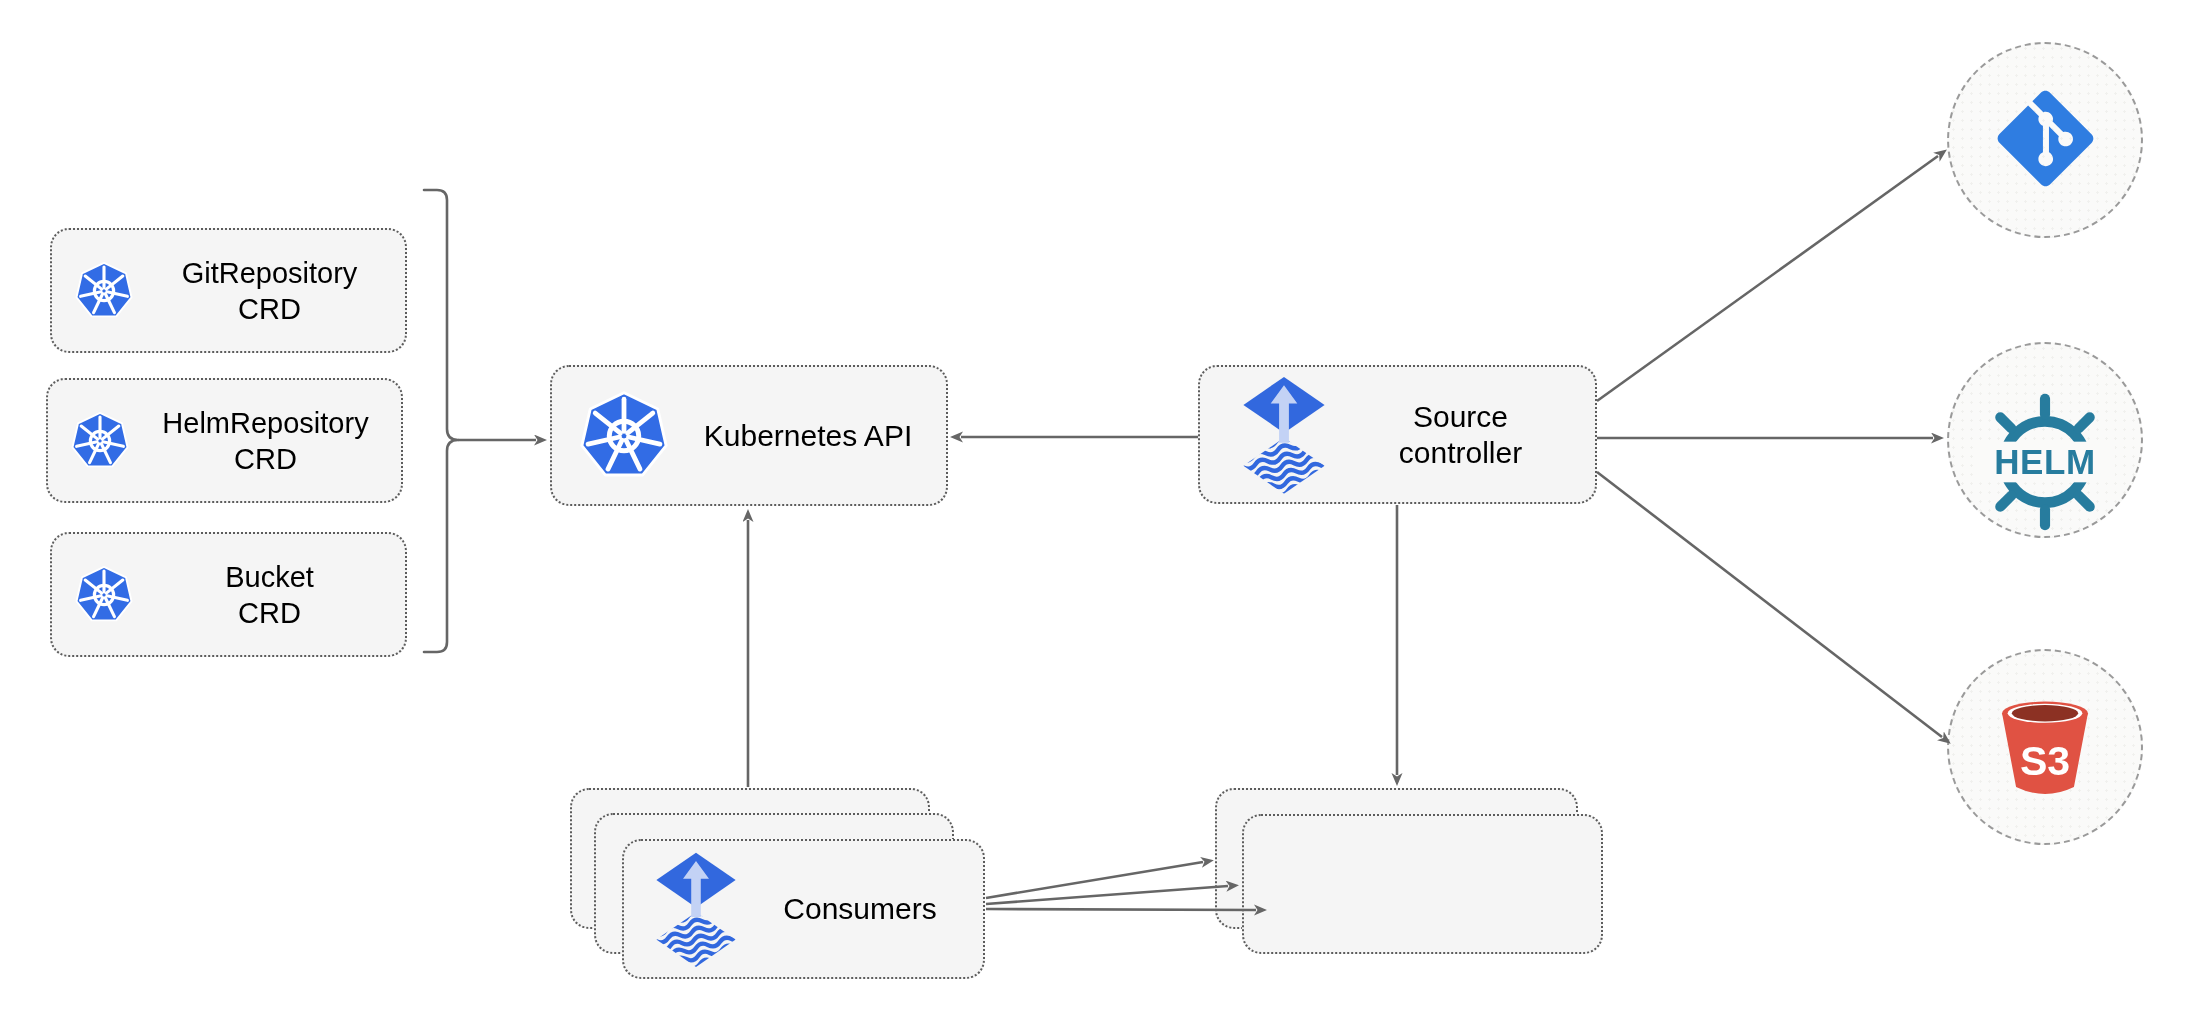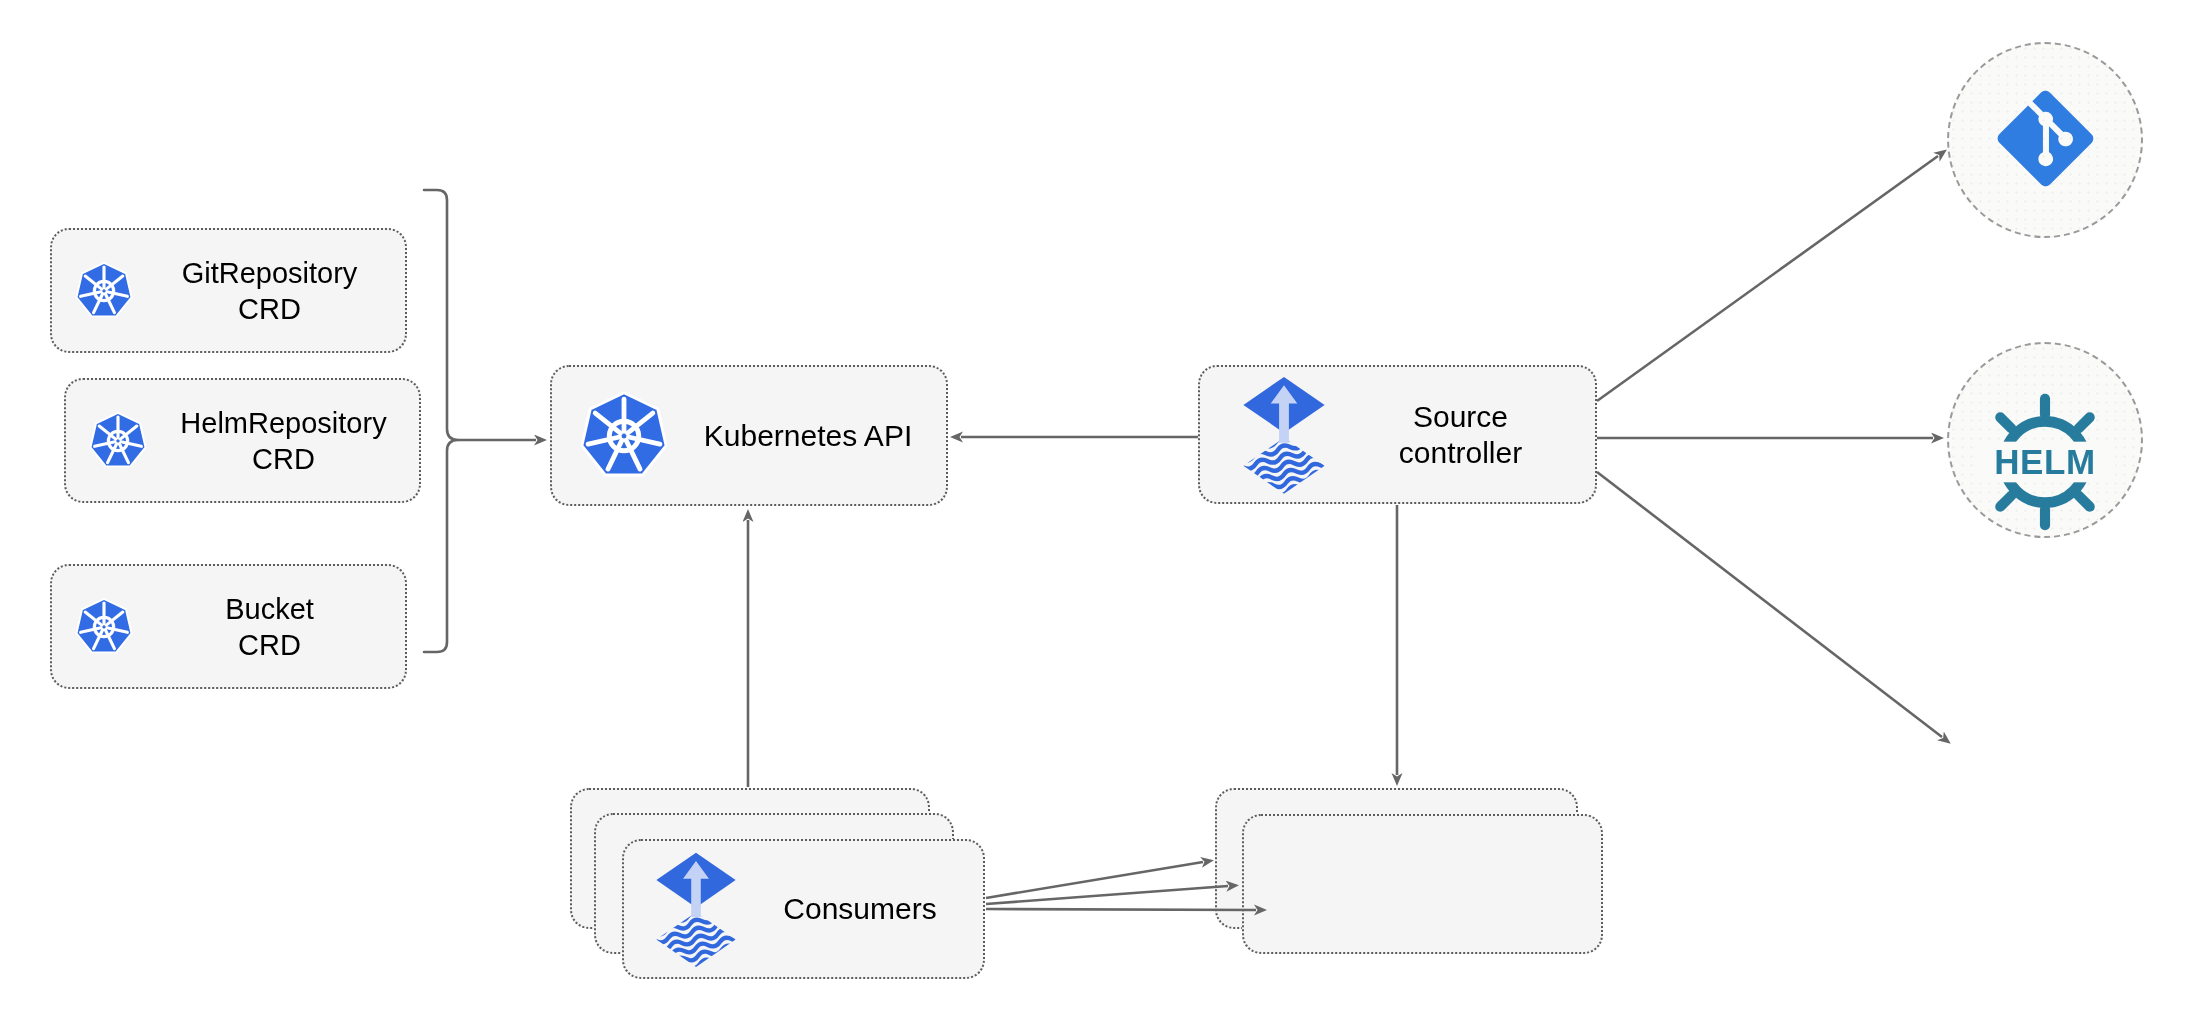--- a/index.html
+++ b/index.html
@@ -76,40 +76,40 @@
             <line x1="52.2" y1="54.5" x2="67.4" y2="86"></line>
           <line x1="47.8" y1="54.5" x2="32.6" y2="86"></line>
             <line x1="45.1" y1="51.1" x2="11" y2="58.9"></line>
           <line x1="46.1" y1="46.9" x2="18.7" y2="25.1"></line>
         </g>
       </svg>
     </span>
     <span class="label"><span>GitRepository</span><br><span>CRD</span></span>
   </div>
 
-  <div class="node crd" style="left:64px;top:378px;width:357px;height:125px;">
+  <div class="node crd" style="left:46px;top:378px;width:357px;height:125px;">
     <span class="icon-wrap" style="margin-left:22px;">
       <svg width="60" height="60" viewBox="0 0 100 100">
         <polygon class="kube-hept" points="50,3 86.7,20.7 95.8,60.5 70.4,92.3 29.6,92.3 4.2,60.5 13.3,20.7"></polygon>
         <g class="kube-wheel" stroke-width="5.2">
           <circle cx="50" cy="50" r="16" stroke-width="5.4"></circle>
           <line x1="50" y1="45" x2="50" y2="10"></line>
             <line x1="53.9" y1="46.9" x2="81.3" y2="25.1"></line>
           <line x1="54.9" y1="51.1" x2="89" y2="58.9"></line>
             <line x1="52.2" y1="54.5" x2="67.4" y2="86"></line>
           <line x1="47.8" y1="54.5" x2="32.6" y2="86"></line>
             <line x1="45.1" y1="51.1" x2="11" y2="58.9"></line>
           <line x1="46.1" y1="46.9" x2="18.7" y2="25.1"></line>
         </g>
       </svg>
     </span>
     <span class="label"><span>HelmRepository</span><br><span>CRD</span></span>
   </div>
 
-  <div class="node crd" style="left:50px;top:564px;width:357px;height:125px;justify-content:space-between;">
+  <div class="node crd" style="left:50px;top:532px;width:357px;height:125px;justify-content:space-between;">
     <span class="icon-wrap" style="margin-left:22px;">
       <svg width="60" height="60" viewBox="0 0 100 100">
         <polygon class="kube-hept" points="50,3 86.7,20.7 95.8,60.5 70.4,92.3 29.6,92.3 4.2,60.5 13.3,20.7"></polygon>
         <g class="kube-wheel" stroke-width="5.2">
           <circle cx="50" cy="50" r="16" stroke-width="5.4"></circle>
           <line x1="50" y1="45" x2="50" y2="10"></line>
             <line x1="53.9" y1="46.9" x2="81.3" y2="25.1"></line>
           <line x1="54.9" y1="51.1" x2="89" y2="58.9"></line>
             <line x1="52.2" y1="54.5" x2="67.4" y2="86"></line>
           <line x1="47.8" y1="54.5" x2="32.6" y2="86"></line>
@@ -218,20 +218,31 @@
             <line x1="32.3" y1="91.7" x2="22.4" y2="101.6"></line>
           <line x1="20" y1="62" x2="6" y2="62"></line>
             <line x1="32.3" y1="32.3" x2="22.4" y2="22.4"></line>
         </g>
         <rect class="helm-band" x="-2" y="44" width="128" height="36"></rect>
         <text class="helm-text" x="62" y="73">HELM</text>
       </svg>
     </span>
   </div>
 
+  <div class="ext-circle" style="left:1947px;top:649px;">
+    <span>
+      <svg width="112" height="112" viewBox="0 0 120 120">
+        <path class="s3-body" d="M14,26 Q35,38 60,38 Q85,38 106,26 L91,105 Q60,120 29,105 Z"></path>
+        <ellipse class="s3-body" cx="60" cy="26" rx="46" ry="12.5"></ellipse>
+        <ellipse class="s3-ring" cx="60" cy="26" rx="40" ry="10.2"></ellipse>
+        <ellipse class="s3-top" cx="60" cy="26" rx="35.5" ry="8.8"></ellipse>
+        <text class="s3-text" x="60" y="92">S3</text>
+      </svg>
+    </span>
+  </div>
 
   <svg class="overlay" width="2196" height="1030" viewBox="0 0 2196 1030">
     <defs>
       <marker id="ah" markerUnits="userSpaceOnUse" markerWidth="16" markerHeight="14" refX="2" refY="5.5" orient="auto">
         <path d="M0,0 L13,5.5 L0,11 L3.5,5.5 Z" fill="#666666"></path>
       </marker>
     </defs>
 
     <path class="bracket" d="M424,190 L437,190 Q447,190 447,200 L447,429 Q447,440 458,440 M424,652 L437,652 Q447,652 447,642 L447,451 Q447,440 458,440"></path>
 

